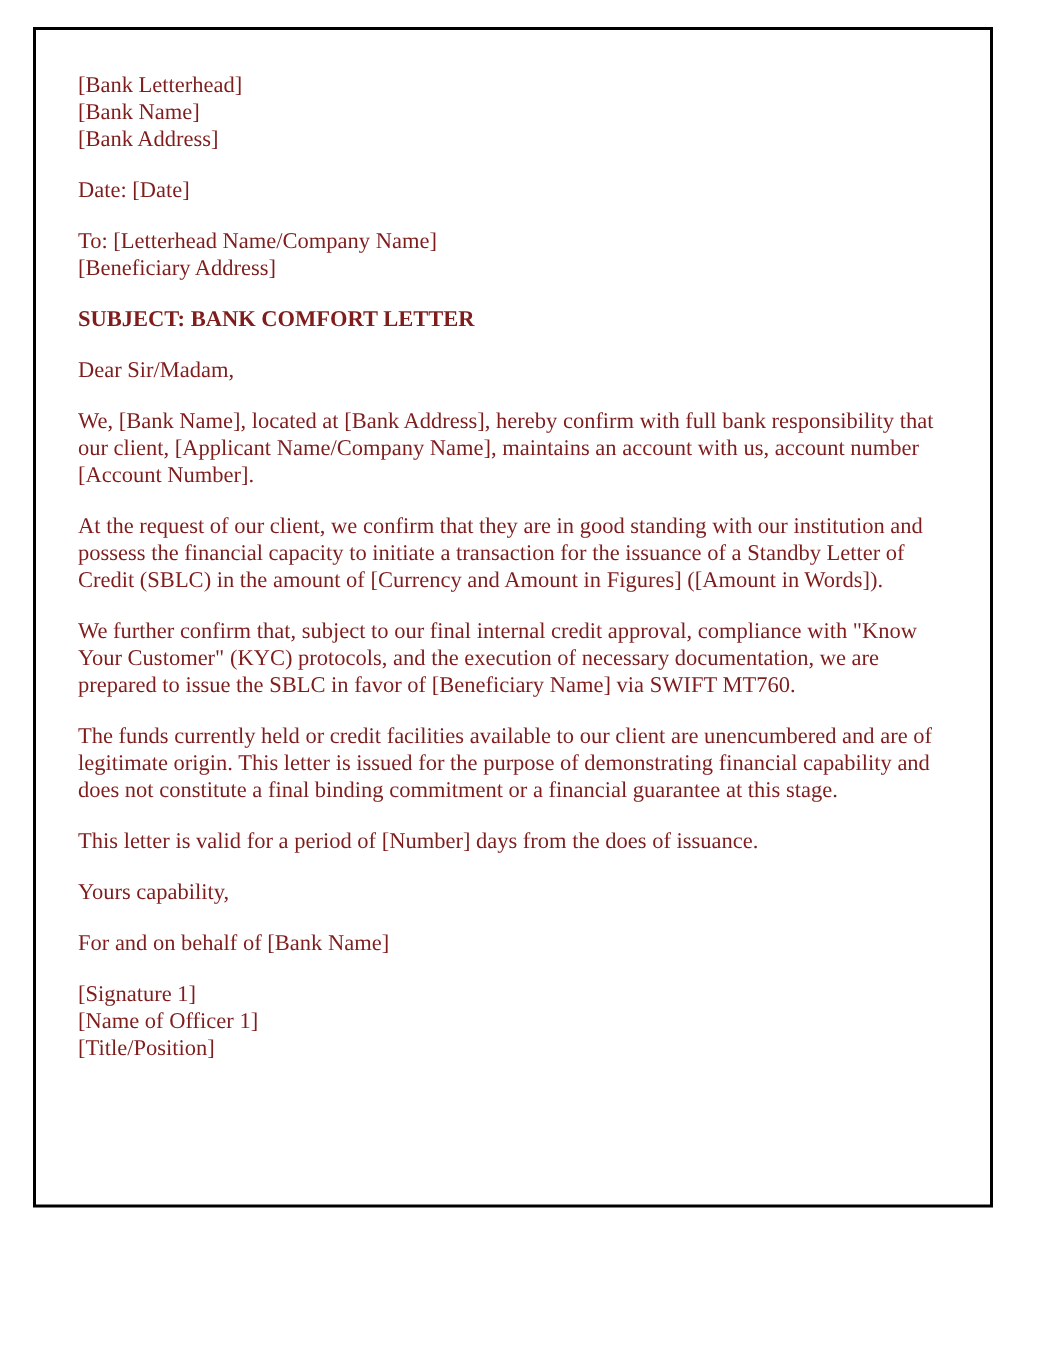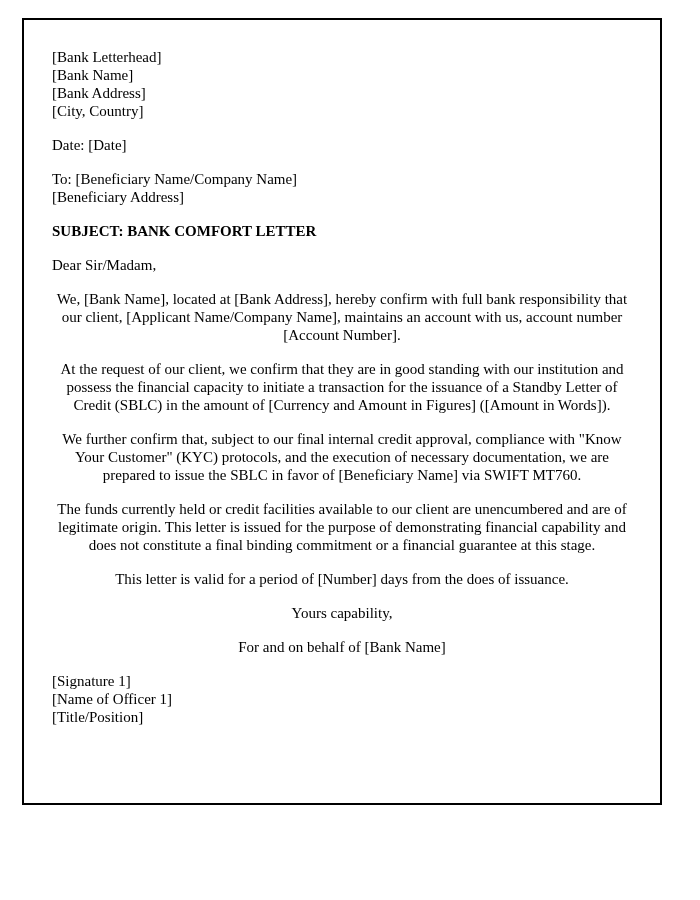--- a/index.html
+++ b/index.html
@@ -7,21 +7,21 @@
     padding: 0;
     background: #ffffff;
   }
   .canvas {
     position: relative;
     width: 700px;
     height: 900px;
     background: #ffffff;
     overflow: hidden;
     font-family: "Liberation Serif", serif;
-    color: #000000;
+    color: #7f1d1d;
   }
   .page {
     position: absolute;
     left: 22px;
     top: 18px;
     width: 640px;
     height: 787px;
     border: 2px solid #000000;
     box-sizing: border-box;
     padding: 28px 28px 0 28px;
@@ -33,45 +33,44 @@
     line-height: 18px;
     white-space: pre-wrap;
   }
   .block {
     margin-bottom: 16px;
   }
   .para {
     font-size: 15px;
     line-height: 18px;
     margin-bottom: 16px;
-    text-align: center;
+    text-align: left;
   }
   .bold {
     font-weight: bold;
   }
 </style>
 </head>
 <body>
 
 <div class="canvas">
   <div class="page">
 
     <div class="block">
       <div class="line">[Bank Letterhead]</div>
       <div class="line">[Bank Name]</div>
       <div class="line">[Bank Address]</div>
-      <div class="line">[City, Country]</div>
     </div>
 
     <div class="block">
       <div class="line">Date: [Date]</div>
     </div>
 
     <div class="block">
-      <div class="line">To: [Beneficiary Name/Company Name]</div>
+      <div class="line">To: [Letterhead Name/Company Name]</div>
       <div class="line">[Beneficiary Address]</div>
     </div>
 
     <div class="block">
       <div class="line bold">SUBJECT: BANK COMFORT LETTER</div>
     </div>
 
     <div class="block">
       <div class="line">Dear Sir/Madam,</div>
     </div>

